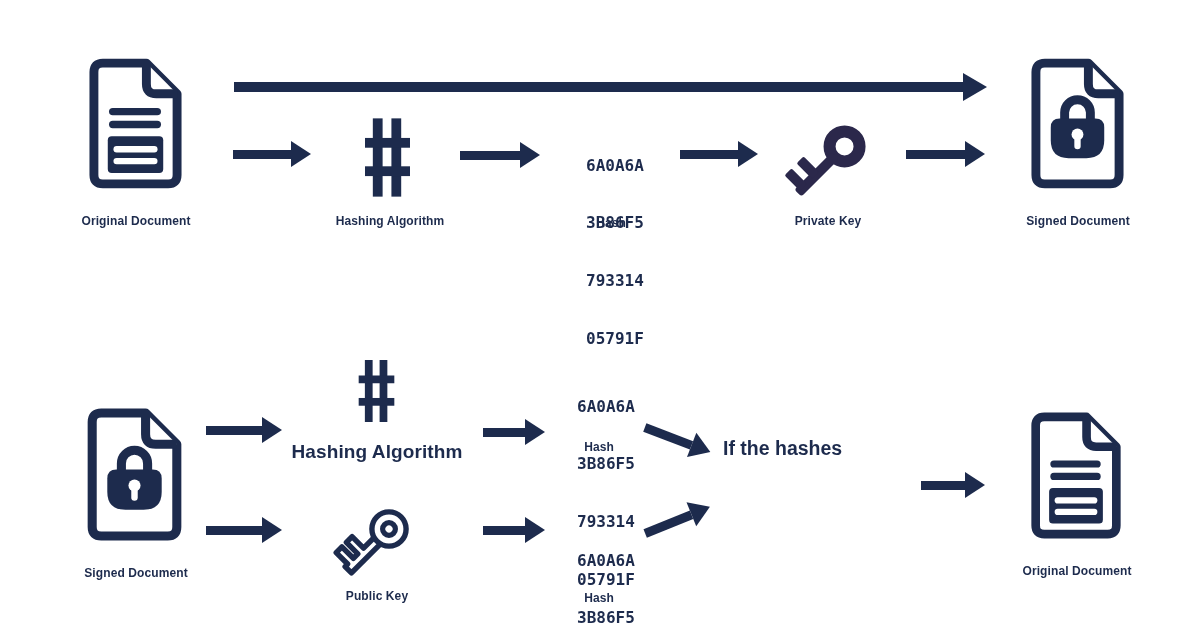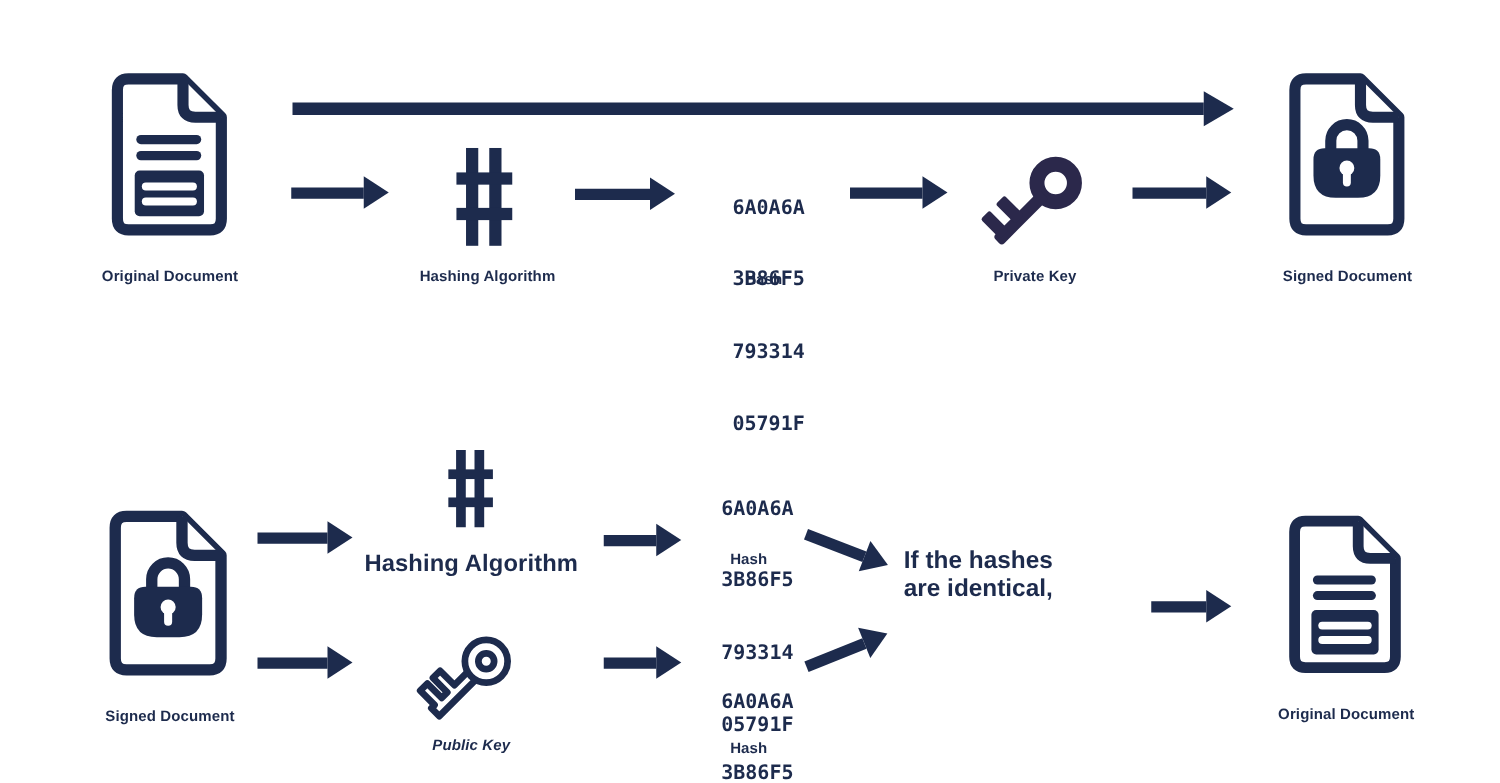--- a/index.html
+++ b/index.html
@@ -142,21 +142,21 @@
     </svg>
     <div class="lbl sm" style="left:257px; top:441px; width:240px;">Hashing Algorithm</div>
 
     <svg class="abs navy" style="left:330px; top:498px;" width="90" height="90" viewBox="0 0 100 100">
       <g transform="rotate(-45 50 50)">
         <path d="M8 45 L12 45 L12 27 L21 27 L21 45 L28 45 L28 27 L37 27 L37 45 L58 45 L58 55 L8 55 Z" fill="#fff" stroke="currentColor" stroke-width="6" stroke-linejoin="round"></path>
         <circle cx="72" cy="50" r="19" fill="#fff" stroke="currentColor" stroke-width="6"></circle>
         <circle cx="72" cy="50" r="7" fill="#fff" stroke="currentColor" stroke-width="6"></circle>
       </g>
     </svg>
-    <div class="lbl" style="left:257px; top:589px; width:240px;font-style:italic;">Public Key</div>
+    <div class="lbl" style="left:257px; top:589px; width:240px;">Public Key</div>
 
     <div class="arrow" style="left:483px; top:419px; width:62px;">
       <div class="shaft"></div>
         <div class="head"></div>
     </div>
     <div class="arrow" style="left:483px; top:517px; width:62px;">
       <div class="shaft"></div>
         <div class="head"></div>
     </div>
 
@@ -180,21 +180,20 @@
       <div class="shaft"></div>
         <div class="head"></div>
     </div>
     <div class="arrow diag" style="left:645px; top:520px; width:70px; transform:rotate(-22deg);">
       <div class="shaft"></div>
         <div class="head"></div>
     </div>
 
     <div class="verdict" style="left:708px; top:437px; width:180px;margin-left:15px;">
       <div>If the hashes</div>
-      <div>are identical,</div>
     </div>
 
     <div class="arrow" style="left:921px; top:472px; width:64px;">
       <div class="shaft"></div>
         <div class="head"></div>
     </div>
 
     <svg class="abs navy" style="left:1028px; top:407px;" width="96" height="137" viewBox="0 0 100 134">
       <path d="M61 6 H17 Q8 6 8 15 V119 Q8 128 17 128 H83 Q92 128 92 119 V37 Z" fill="#fff" stroke="currentColor" stroke-width="9" stroke-linejoin="round"></path>
       <path d="M61 6 V27 Q61 37 71 37 H92" fill="#fff" stroke="currentColor" stroke-width="9" stroke-linejoin="round"></path>

